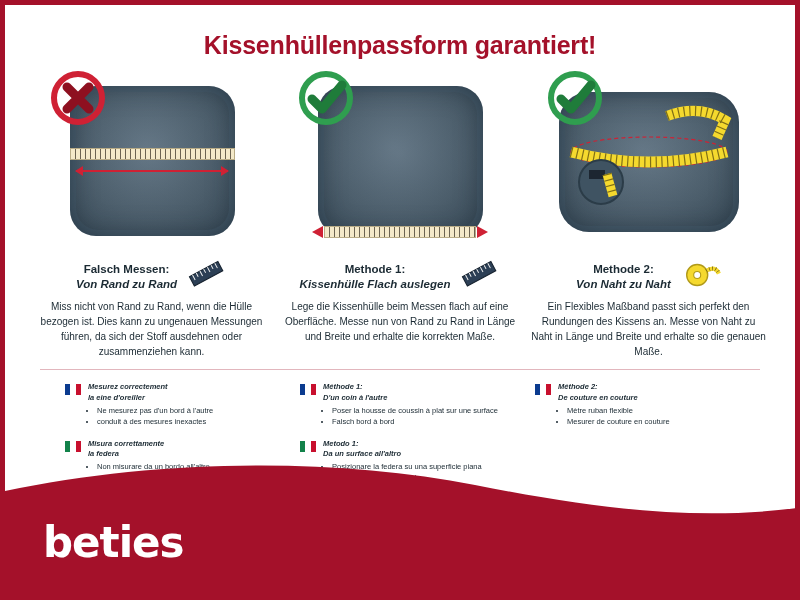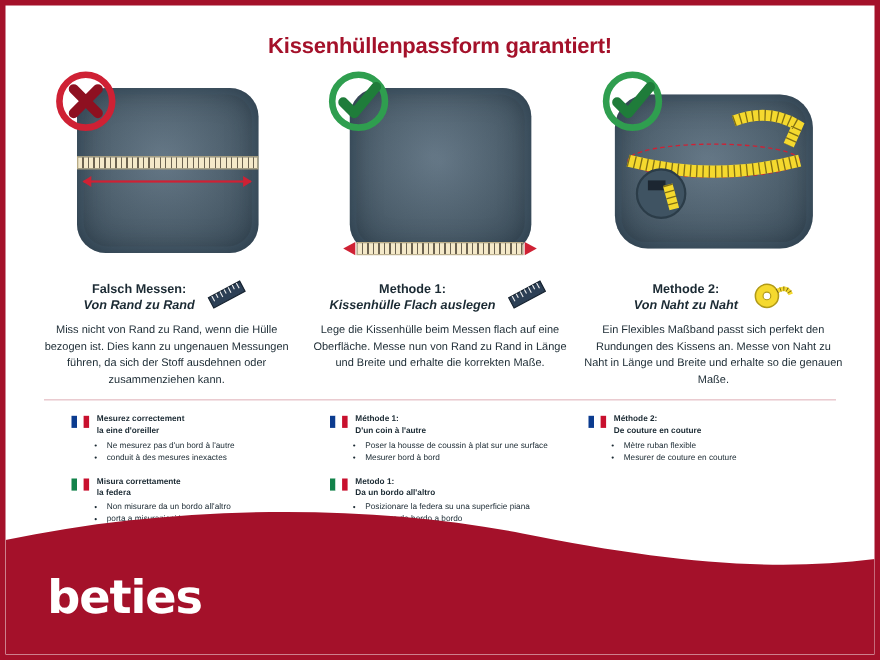--- a/index.html
+++ b/index.html
@@ -19,21 +19,21 @@
     inset: 0;
     border: 5px solid #a4112a;
     box-sizing: border-box;
     background: #ffffff;
     overflow: hidden;
   }
   
   .title {
     text-align: center;
     color: #a4112a;
-    font-size: 20px;
+    font-size: 25px;
     font-weight: bold;
     margin-top: 26px;
     letter-spacing: -0.2px;
   }
 
   
   .cols {
     display: flex;
     justify-content: space-between;
     padding: 14px 24px 0 24px;
@@ -168,21 +168,21 @@
   .trans-block { display: flex; gap: 7px; margin-bottom: 11px; }
   .flag { width: 16px; height: 11px; flex: 0 0 auto; margin-top: 2px; display: flex; }
   .flag i { display: block; width: 33.34%; height: 100%; }
   .fr i:nth-child(1) { background: #0b3b8f; }
   .fr i:nth-child(2) { background: #ffffff; }
   .fr i:nth-child(3) { background: #c8102e; }
   .it i:nth-child(1) { background: #12824a; }
   .it i:nth-child(2) { background: #ffffff; }
   .it i:nth-child(3) { background: #c8102e; }
   .trans-text { font-size: 7.5px; color: #1b2a33; line-height: 1.45; }
-  .trans-title { font-weight: bold; }
+  .trans-title { font-weight: bold; font-style: italic; }
   .trans-text ul { margin: 2px 0 0 0; padding-left: 9px; }
   .trans-text li { margin: 0; }
 
   
   .footer {
     position: absolute;
     left: 0;
     right: 0;
     bottom: 0;
     height: 140px;
@@ -360,33 +360,33 @@
         <div class="flag fr">
             <i></i>
             <i></i>
             <i></i>
           </div>
         <div class="trans-text">
           <div class="trans-title">Méthode 1:</div>
           <div class="trans-title">D'un coin à l'autre</div>
           <ul>
             <li>Poser la housse de coussin à plat sur une surface</li>
-            <li>Mesurer bord à bord</li>
+            <li>Falsch bord à bord</li>
           </ul>
         </div>
       </div>
       <div class="trans-block">
         <div class="flag it">
             <i></i>
             <i></i>
             <i></i>
           </div>
         <div class="trans-text">
           <div class="trans-title">Metodo 1:</div>
-          <div class="trans-title">Da un bordo all'altro</div>
+          <div class="trans-title">Da un surface all'altro</div>
           <ul>
             <li>Posizionare la federa su una superficie piana</li>
             <li>Misurare da bordo a bordo</li>
           </ul>
         </div>
       </div>
     </div>
 
     <div class="trans-col">
       <div class="trans-block">

